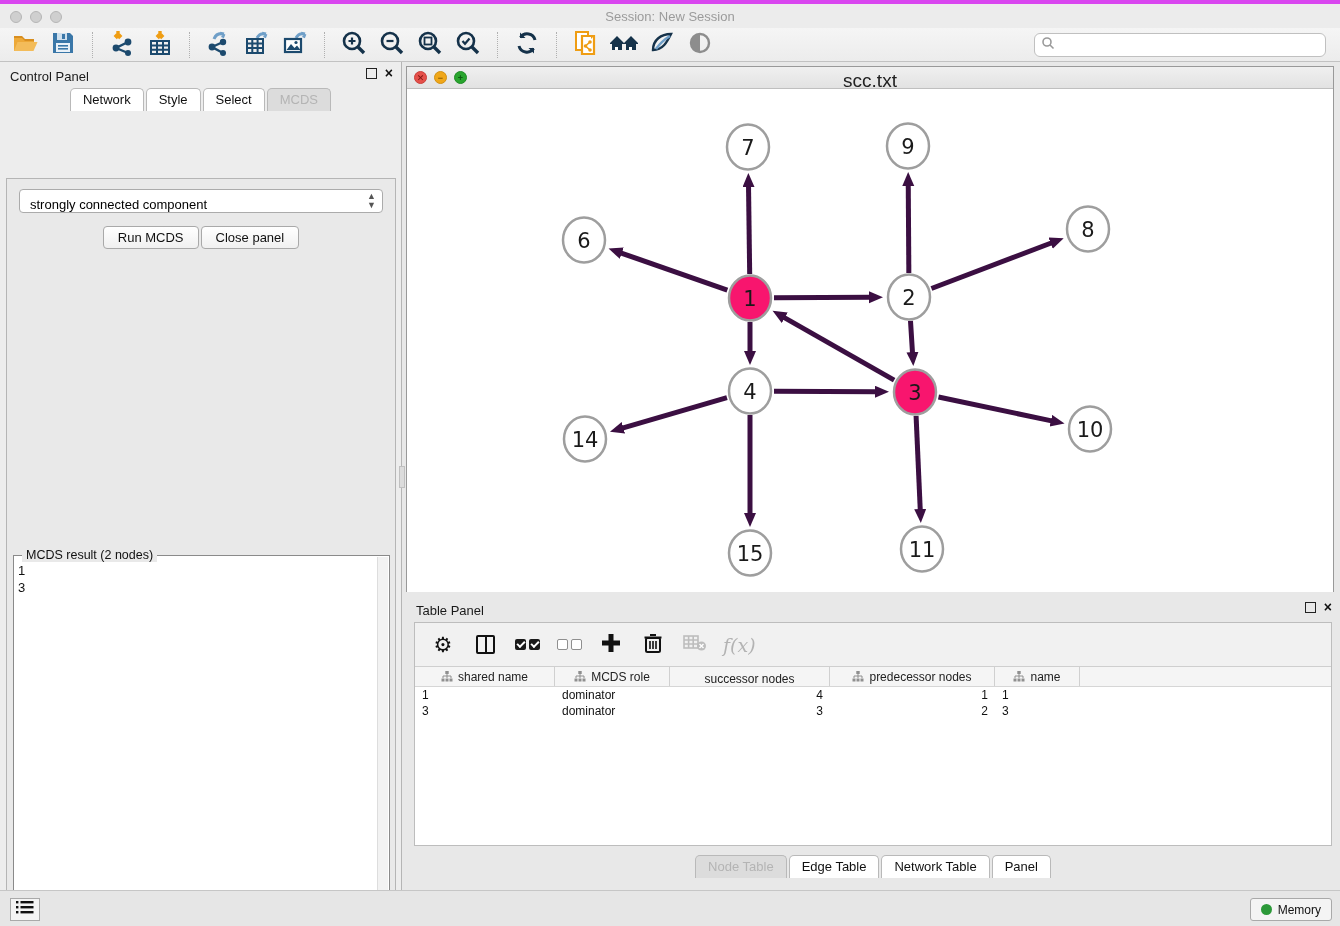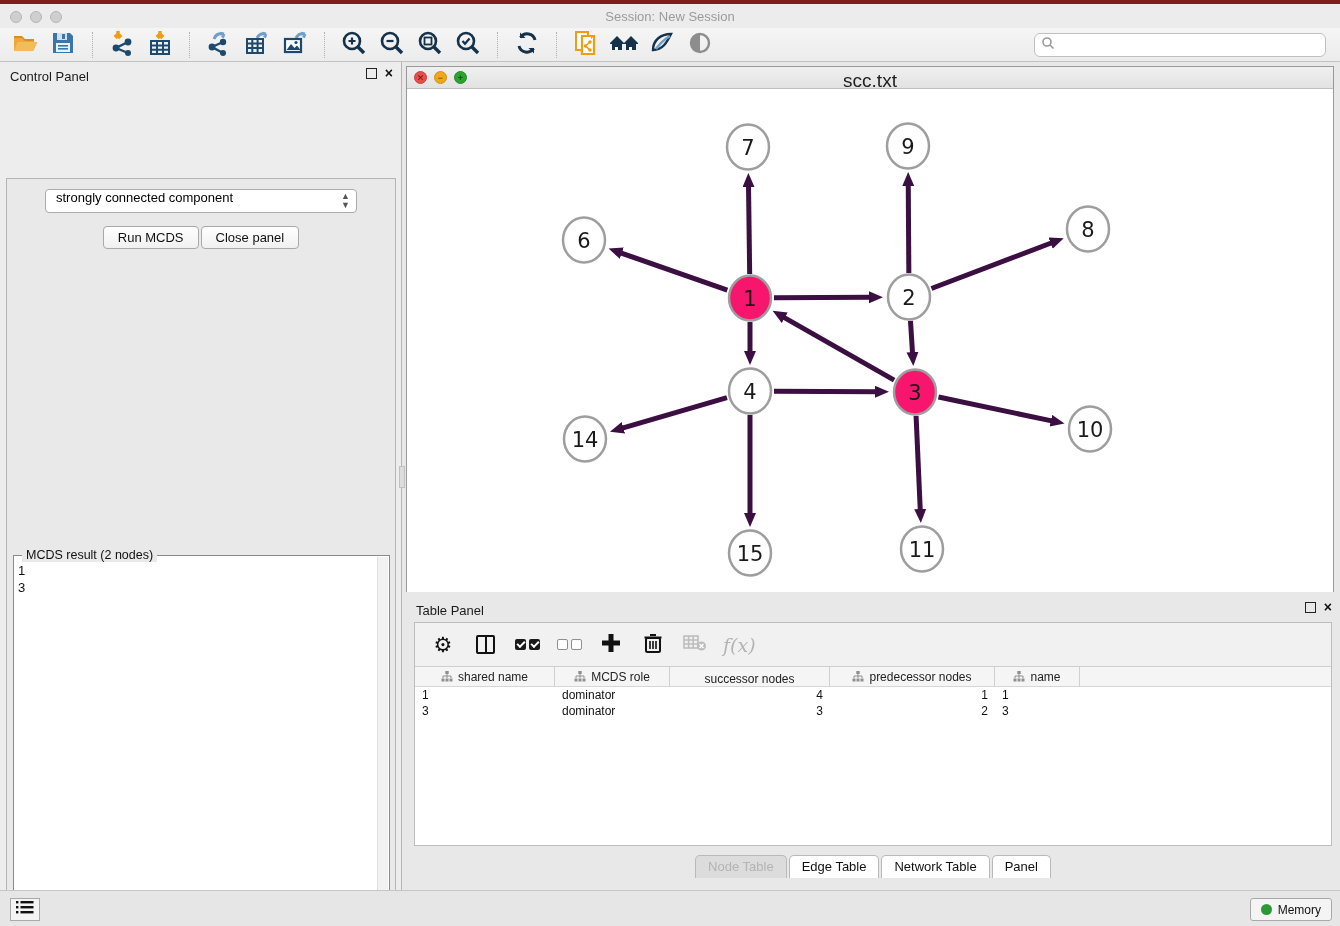--- a/index.html
+++ b/index.html
@@ -1,19 +1,19 @@
 <!DOCTYPE html>
 <html><head>
 <meta charset="utf-8">
 <style>
   * { margin:0; padding:0; box-sizing:border-box; }
   html,body { width:1340px; height:926px; font-family:"Liberation Sans","DejaVu Sans",sans-serif; background:#e8e8e8; overflow:hidden; position:relative; }
 
   
-  .titlebar { position:absolute; left:0; top:0; width:1340px; height:36px; background:#ececec; border-top:4px solid #7f1d1d; border-bottom:1px solid #c9c9c9; }
+  .titlebar { position:absolute; left:0; top:0; width:1340px; height:36px; background:#ececec; border-top:4px solid #d946ef; border-bottom:1px solid #c9c9c9; }
   .mac-dots { position:absolute; left:10px; top:7px; display:flex; gap:8px; }
   .mac-dot { width:12px; height:12px; border-radius:50%; background:#cfcfcf; border:1px solid #b6b6b6; }
   .app-title { position:absolute; left:0; right:0; top:5px; text-align:center; font-size:13px; color:#9b9b9b; }
 
   
   .toolbar { position:absolute; left:0; top:28px; width:1340px; height:34px; background:linear-gradient(#f5f5f5,#ececec); border-bottom:1px solid #c2c2c2; display:flex; align-items:center; padding:0 10px; gap:8px; }
   .tb-btn { width:30px; height:28px; display:flex; align-items:center; justify-content:center; cursor:pointer; }
   .tb-sep { width:1px; height:26px; border-left:1px dotted #b0b0b0; margin:0 6px; }
   .tb-spacer { flex:1; }
   .searchbox { width:292px; height:24px; background:#fff; border:1px solid #c0c0c0; border-radius:6px; display:flex; align-items:center; padding:0 6px; margin-right:4px; }
@@ -26,21 +26,21 @@
   .panel-icons { position:absolute; right:8px; top:6px; display:flex; gap:8px; align-items:center; }
   .float-box { width:11px; height:11px; border:1.5px solid #222; background:transparent; cursor:pointer; }
   .close-x { font-size:14px; font-weight:bold; color:#111; line-height:11px; cursor:pointer; }
 
   .tabs-row { display:flex; justify-content:center; gap:0; position:relative; z-index:2; }
   .tab { font-size:13px; padding:3px 12px 4px; background:#fff; border:1px solid #b9b9b9; border-bottom:none; border-radius:5px 5px 0 0; margin:0 1px; cursor:pointer; color:#111; }
   .tab.selected { background:#dcdcdc; color:#b4b4b4; }
 
   .cp-inner { position:absolute; left:6px; top:116px; width:390px; height:764px; border:1px solid #b5b5b5; background:#e9e9e9; }
   .opt-label { text-align:center; margin-top:18px; font-size:13px; color:#111; }
-  .dropdown { position:relative; margin:10px auto 0; width:312px; height:24px; background:#fff; border:1px solid #ababab; border-radius:4px; font-size:13px; display:flex; align-items:flex-start; padding:0 22px 0 10px; cursor:pointer; }
+  .dropdown { position:relative; margin:10px auto 0; width:364px; height:24px; background:#fff; border:1px solid #ababab; border-radius:4px; font-size:13px; display:flex; align-items:flex-end; padding:0 22px 0 10px; cursor:pointer; }
   .dd-arrows { position:absolute; right:6px; top:2px; font-size:9px; line-height:9px; color:#555; text-align:center; }
   .btn-row { display:flex; justify-content:center; gap:2px; margin-top:13px; }
   .push-btn { font-size:13px; padding:3px 14px; background:linear-gradient(#ffffff,#f0f0f0); border:1px solid #a9a9a9; border-radius:4px; cursor:pointer; color:#111; }
 
   .result-box { position:absolute; left:6px; top:376px; width:377px; height:378px; background:#fff; border:1px solid #8a8a8a; }
   .result-legend { position:absolute; left:8px; top:-8px; background:#e9e9e9; padding:0 4px; font-size:12.5px; color:#111; }
   .result-text { position:absolute; left:4px; top:6px; right:14px; bottom:4px; font-size:13px; line-height:17px; color:#111; white-space:pre; overflow:hidden; }
   .result-scroll { position:absolute; right:1px; top:1px; bottom:1px; width:11px; background:#f2f2f2; border-left:1px solid #ddd; }
 
   
@@ -276,20 +276,26 @@
 </div>
 
 <div class="control-panel">
   <div class="panel-header">
     <span class="panel-title">Control Panel</span>
     <span class="panel-icons">
       <span class="float-box"></span>
       <span class="close-x">×</span>
     </span>
   </div>
+  <div class="tabs-row" id="cp-tabs">
+      <div class="tab">Network</div>
+      <div class="tab">Style</div>
+      <div class="tab">Select</div>
+      <div class="tab selected">MCDS</div>
+    </div>
   <div class="cp-inner">
     <div class="dropdown">
       <span>strongly connected component</span>
       <span class="dd-arrows">▲<br>▼</span>
     </div>
     <div class="btn-row">
       <button class="push-btn">Run MCDS</button>
       <button class="push-btn">Close panel</button>
     </div>
     <div class="result-box">

